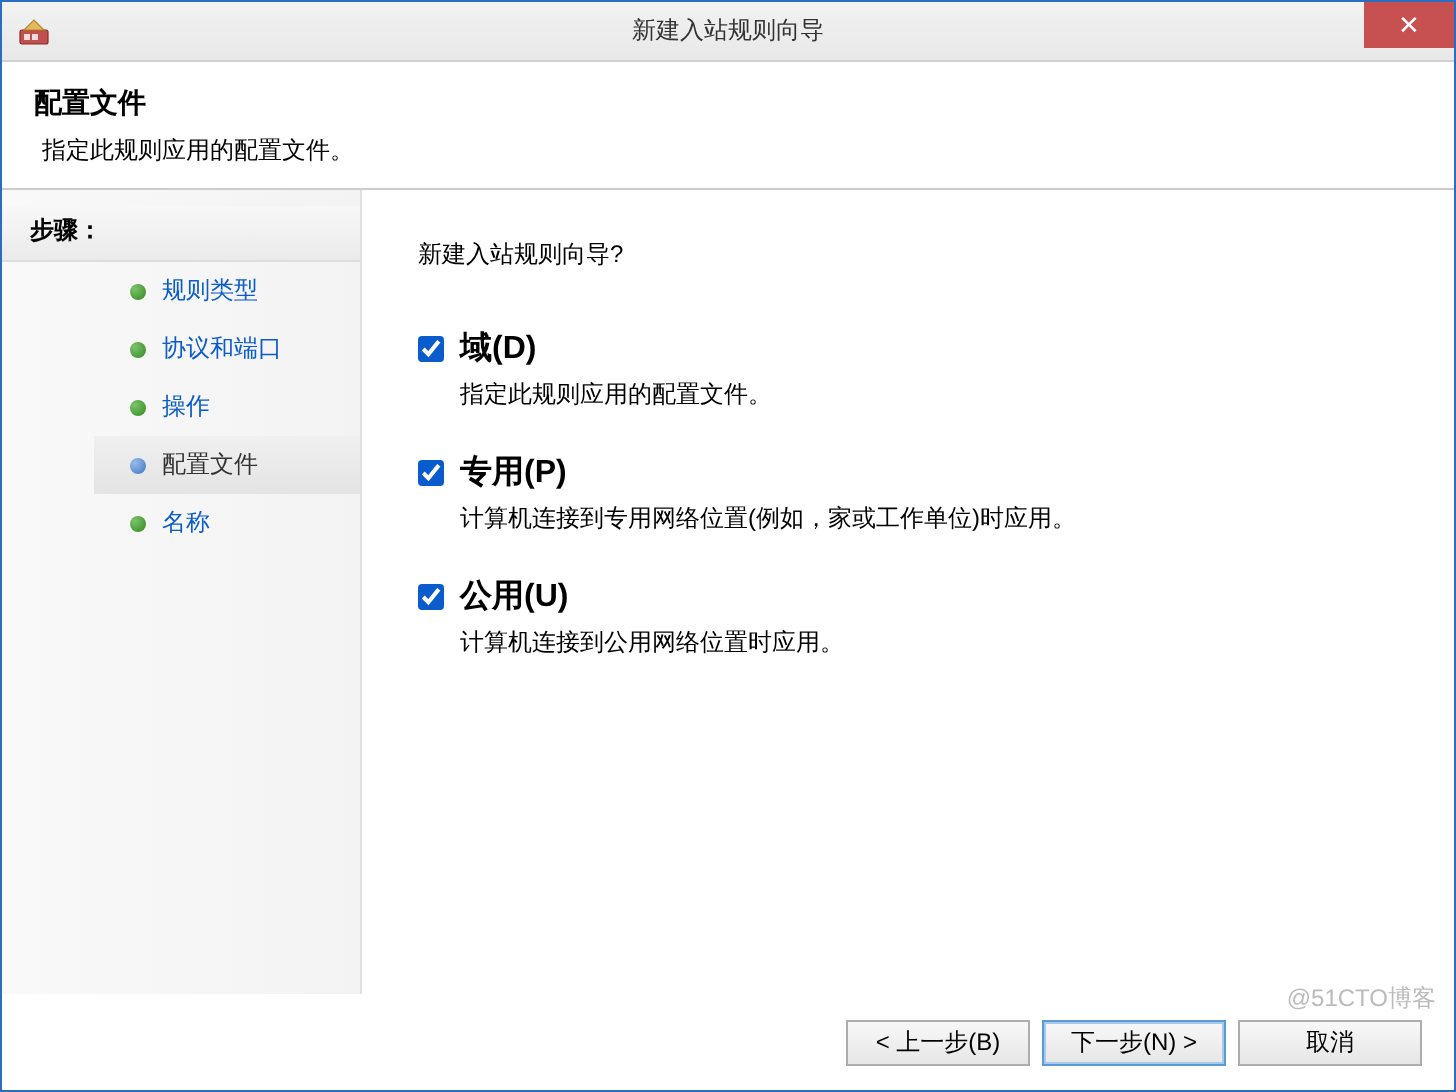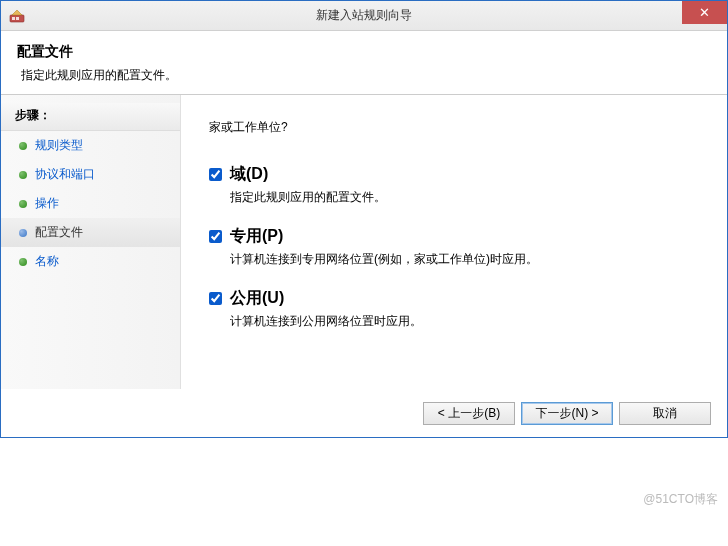--- a/index.html
+++ b/index.html
@@ -6,21 +6,21 @@
     body {
       font-family: "Microsoft YaHei", "Segoe UI", Tahoma, sans-serif;
       font-size: 12px;
       background: #fff;
       width: 728px;
       height: 546px;
       overflow: hidden;
     }
     .window {
       width: 728px;
-      height: 438px;
+      height: 546px;
       border: 1px solid #2a6dc2;
       display: flex;
       flex-direction: column;
       background: #fff;
     }
     .titlebar {
       height: 30px;
       background: linear-gradient(to bottom, #f2f2f2, #e8e8e8);
       display: flex;
       align-items: center;
@@ -90,20 +90,21 @@
       padding: 4px 14px 6px 14px;
       background: linear-gradient(to bottom, #f8f8f8, #eaeaea);
       border-bottom: 1px solid #ddd;
     }
     .sidebar-item {
       display: flex;
       align-items: center;
       padding: 6px 14px 6px 18px;
       font-size: 12px;
       cursor: pointer;
+      margin-left: 46px;
     }
     .sidebar-item .bullet {
       width: 8px;
       height: 8px;
       border-radius: 50%;
       background: radial-gradient(circle at 30% 30%, #7ec16e, #2e8b1c);
       margin-right: 8px;
       flex-shrink: 0;
     }
     .sidebar-item.current .bullet {
@@ -236,21 +237,21 @@
         <span class="bullet"></span>
         <span class="label">配置文件</span>
       </div>
       <div class="sidebar-item">
         <span class="bullet"></span>
         <a href="#" class="label">名称</a>
       </div>
     </div>
 
     <div class="main">
-      <div class="question">家或工作单位?</div>
+      <div class="question">新建入站规则向导?</div>
 
       <div class="option">
         <label class="option-row">
           <input type="checkbox" checked="" style="">
           <span class="option-label">域(D)</span>
         </label>
         <div class="option-desc">指定此规则应用的配置文件。</div>
       </div>
 
       <div class="option">

